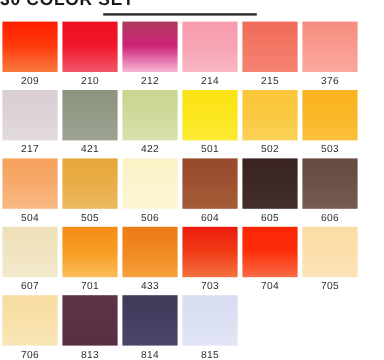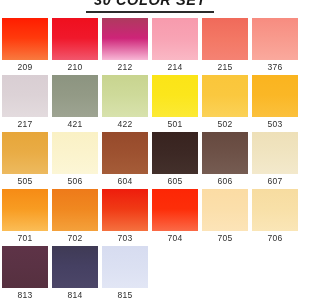--- a/index.html
+++ b/index.html
@@ -11,24 +11,22 @@
     width: 300px;
     height: 300px;
     overflow: hidden;
     font-family: "Liberation Sans", sans-serif;
     position: relative;
   }
 
   
   .title-block {
     width: 100%;
-    text-align: center;
     position: relative;
     height: 14px;
-    font-style: italic;
   }
   .title-text {
     position: absolute;
     left: 0;
     right: 0;
     top: -8px;
     font-size: 14.5px;
     font-weight: bold;
     letter-spacing: 0.6px;
     color: #1a1a1a;
@@ -124,20 +122,24 @@
     </div>
     <div class="swatch-cell">
       <div class="swatch-chip" style="background: linear-gradient(rgb(250, 198, 58) 0%, rgb(250, 200, 63) 48%, rgb(251, 210, 88) 100%);"></div>
       <div class="swatch-label">502</div>
     </div>
     <div class="swatch-cell">
       <div class="swatch-chip" style="background: linear-gradient(rgb(250, 180, 31) 0%, rgb(250, 183, 38) 48%, rgb(251, 193, 61) 100%);"></div>
       <div class="swatch-label">503</div>
     </div>
     <div class="swatch-cell">
+      <div class="swatch-chip" style="background: linear-gradient(rgb(245, 162, 92) 0%, rgb(247, 170, 107) 48%, rgb(249, 186, 132) 100%);"></div>
+      <div class="swatch-label">504</div>
+    </div>
+    <div class="swatch-cell">
       <div class="swatch-chip" style="background: linear-gradient(rgb(231, 166, 58) 0%, rgb(233, 172, 69) 48%, rgb(237, 186, 95) 100%);"></div>
       <div class="swatch-label">505</div>
     </div>
     <div class="swatch-cell">
       <div class="swatch-chip" style="background: linear-gradient(rgb(250, 241, 197) 0%, rgb(251, 243, 204) 48%, rgb(252, 246, 214) 100%);"></div>
       <div class="swatch-label">506</div>
     </div>
     <div class="swatch-cell">
       <div class="swatch-chip" style="background: linear-gradient(rgb(150, 74, 43) 0%, rgb(157, 81, 48) 48%, rgb(165, 92, 56) 100%);"></div>
       <div class="swatch-label">604</div>
@@ -153,21 +155,21 @@
     <div class="swatch-cell">
       <div class="swatch-chip" style="background: linear-gradient(rgb(238, 224, 184) 0%, rgb(240, 228, 192) 48%, rgb(243, 233, 204) 100%);"></div>
       <div class="swatch-label">607</div>
     </div>
     <div class="swatch-cell">
       <div class="swatch-chip" style="background: linear-gradient(rgb(246, 139, 21) 0%, rgb(248, 156, 34) 48%, rgb(251, 189, 86) 100%);"></div>
       <div class="swatch-label">701</div>
     </div>
     <div class="swatch-cell">
       <div class="swatch-chip" style="background: linear-gradient(rgb(238, 122, 25) 0%, rgb(240, 136, 32) 48%, rgb(244, 161, 59) 100%);"></div>
-      <div class="swatch-label">702</div>
+      <div class="swatch-label">433</div>
     </div>
     <div class="swatch-cell">
       <div class="swatch-chip" style="background: linear-gradient(rgb(238, 28, 12) 0%, rgb(240, 58, 21) 48%, rgb(245, 113, 63) 100%);"></div>
       <div class="swatch-label">703</div>
     </div>
     <div class="swatch-cell">
       <div class="swatch-chip" style="background: linear-gradient(rgb(253, 38, 5) 0%, rgb(253, 46, 9) 48%, rgb(251, 106, 71) 100%);"></div>
       <div class="swatch-label">704</div>
     </div>
     <div class="swatch-cell">

